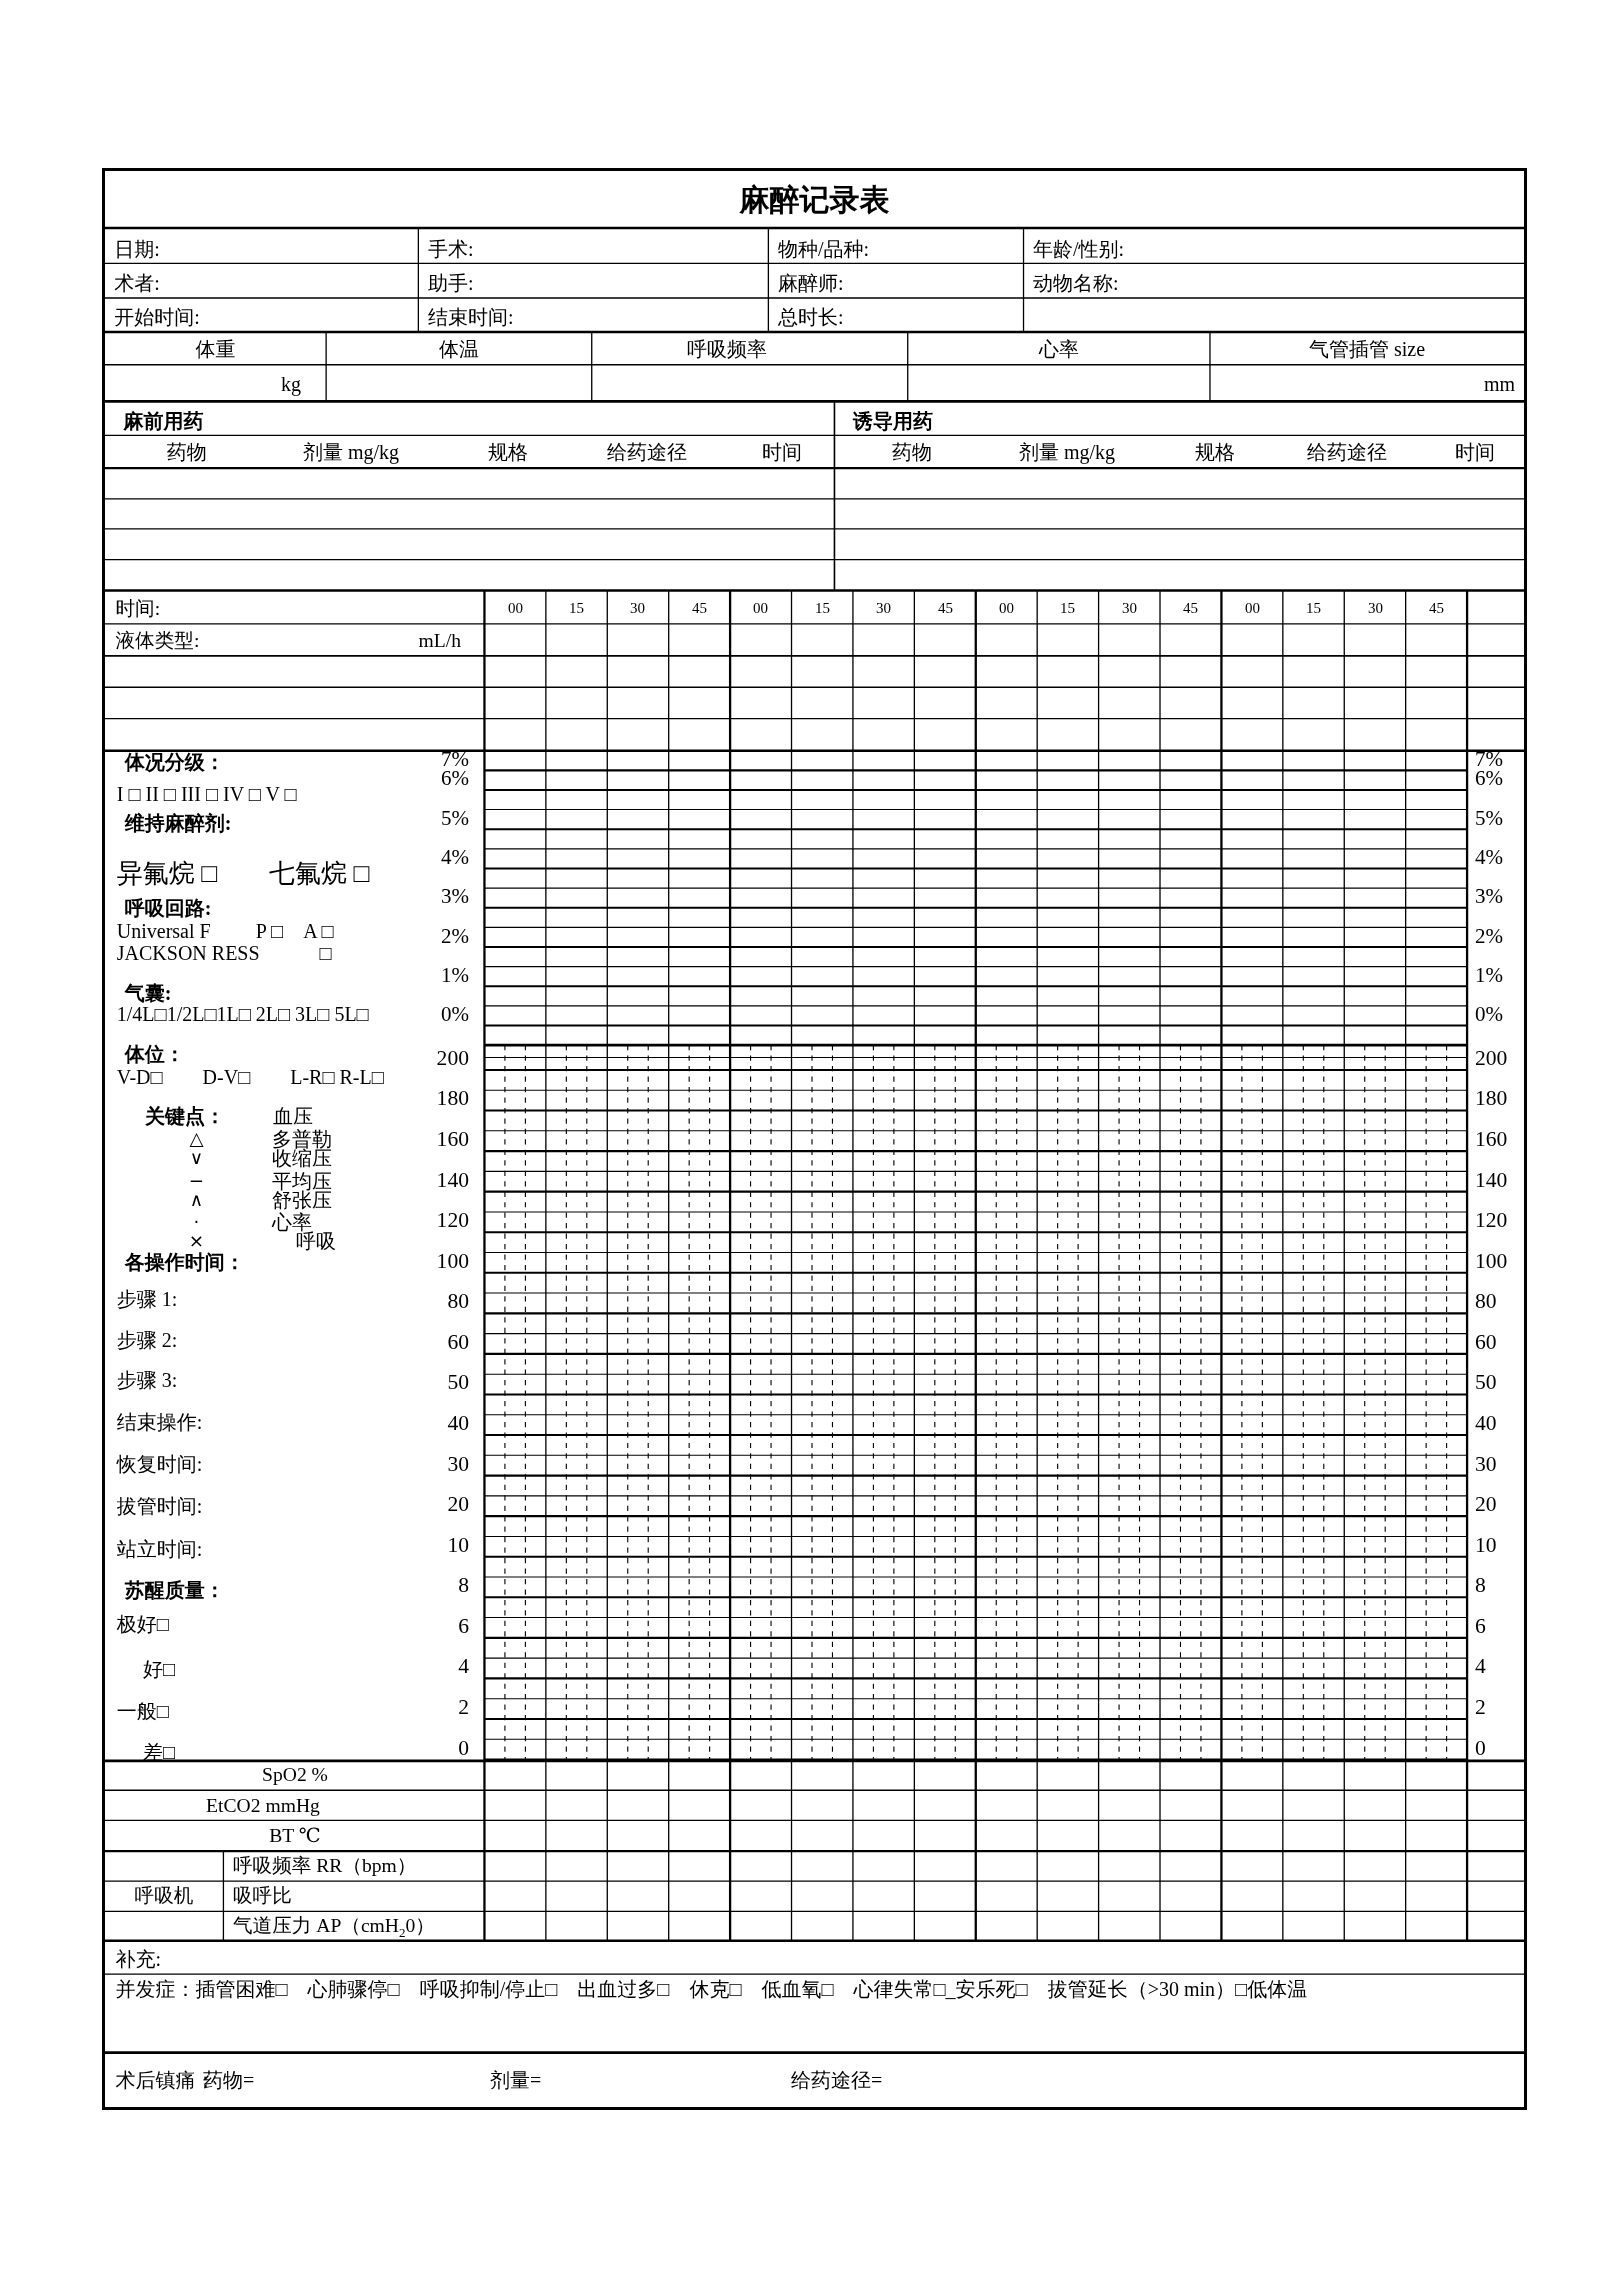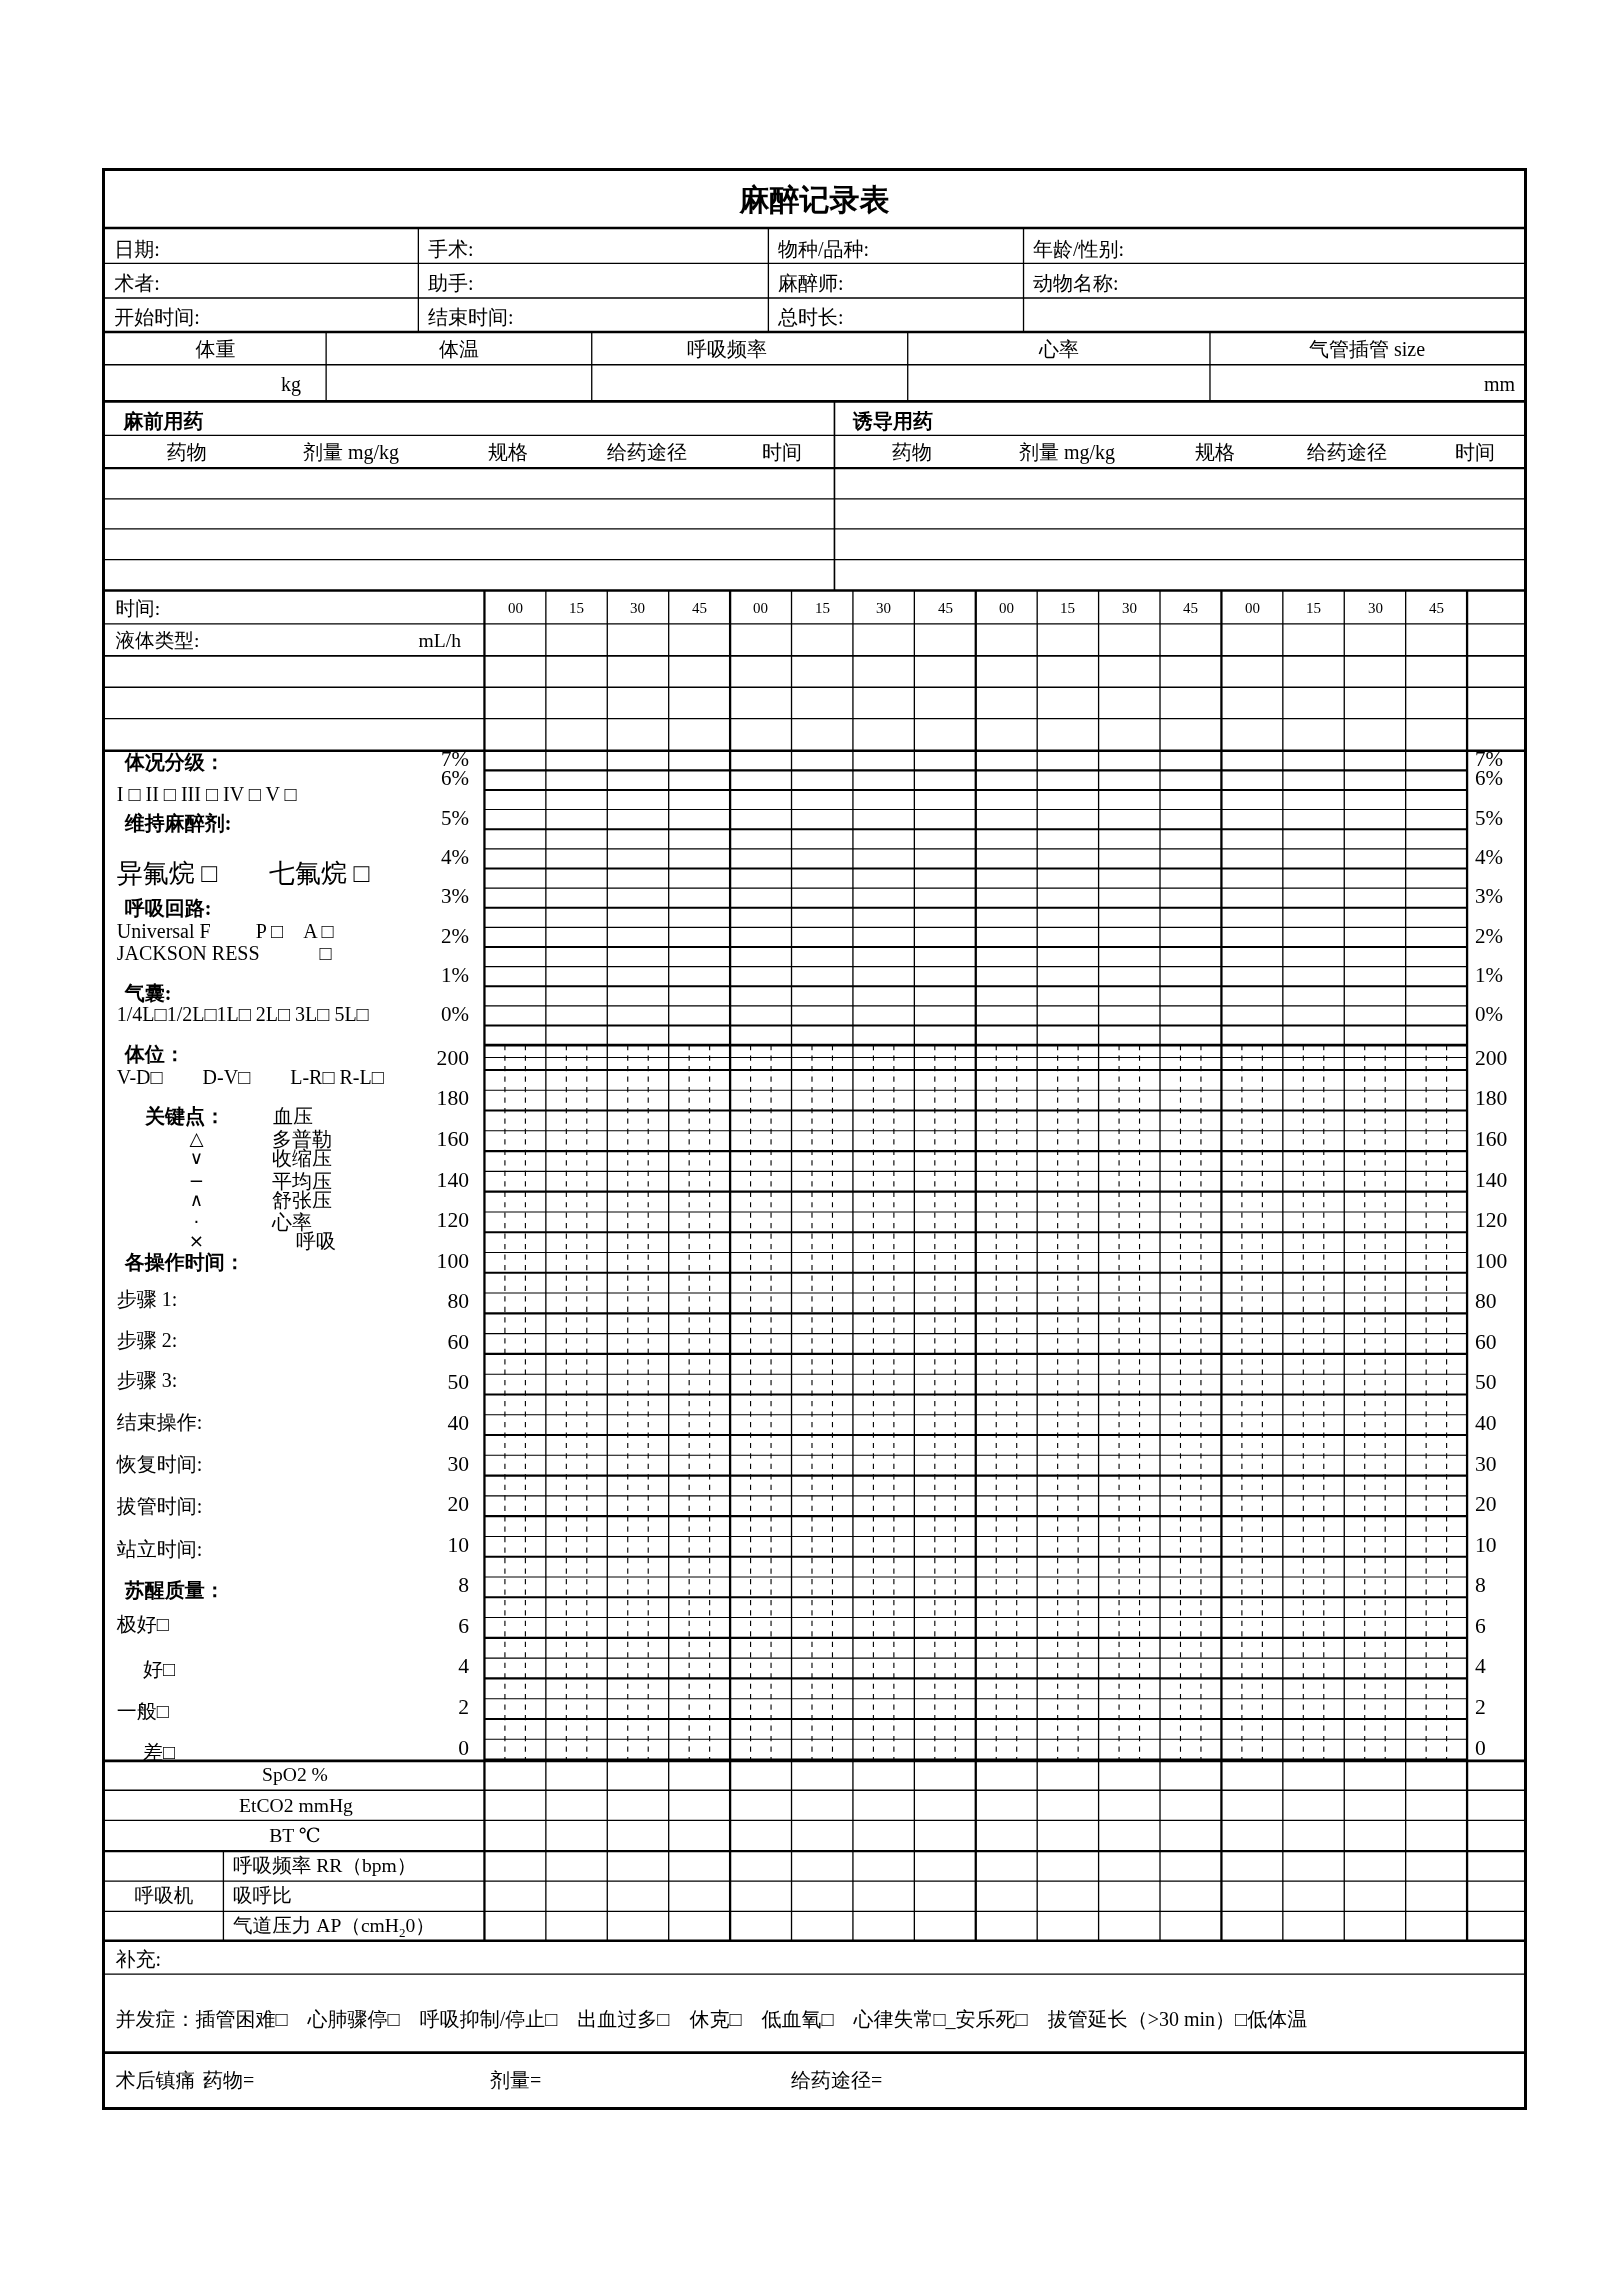--- a/index.html
+++ b/index.html
@@ -191,21 +191,21 @@
   <div class="abs t30" style="left:10.5px;top:425px;">时间:</div>
   <div class="abs t30" style="left:10.5px;top:457px;">液体类型:</div>
   <div class="abs t30 rgt" style="left:196px;top:457px;width:160px;">mL/h</div>
 
   <div class="abs t30 ctr" style="left:0;top:1712px;width:118px;">呼吸机</div>
   <div class="abs t30" style="left:128px;top:1682px;">呼吸频率 RR（bpm）</div>
   <div class="abs t30" style="left:128px;top:1712px;">吸呼比</div>
   <div class="abs t30" style="left:128px;top:1742px;"><span>气道压力 AP（cmH</span><sub>2</sub><span>0）</span></div>
 
   <div class="abs t31" style="left:10.5px;top:1775px;">补充:</div>
-  <div class="abs t31" style="left:10.5px;top:1805px;margin-top:30px;">并发症：插管困难□　心肺骤停□　呼吸抑制/停止□　出血过多□　休克□　低血氧□　心律失常□_安乐死□　拔管延长（&gt;30 min）□低体温</div>
+  <div class="abs t31" style="left:10.5px;top:1805px;">并发症：插管困难□　心肺骤停□　呼吸抑制/停止□　出血过多□　休克□　低血氧□　心律失常□_安乐死□　拔管延长（&gt;30 min）□低体温</div>
   <div class="abs t31" style="left:10.5px;top:1896px;">术后镇痛：</div>
   <div class="abs t31" style="left:98px;top:1896px;">药物=</div>
   <div class="abs t31" style="left:385px;top:1896px;">剂量=</div>
   <div class="abs t31" style="left:686px;top:1896px;">给药途径=</div>
 <div class="abs t31 ctr" style="left: 9.7px; top: 268px; width: 144px;">药物</div>
     <div class="abs t31 ctr" style="left: 174px; top: 268px; width: 144px;">剂量 mg/kg</div>
     <div class="abs t31 ctr" style="left: 331px; top: 268px; width: 144px;">规格</div>
     <div class="abs t31 ctr" style="left: 470px; top: 268px; width: 144px;">给药途径</div>
     <div class="abs t31 ctr" style="left: 605px; top: 268px; width: 144px;">时间</div>
     <div class="abs t31 ctr" style="left: 735px; top: 268px; width: 144px;">药物</div>
@@ -275,21 +275,21 @@
     <div class="abs scale-lab" style="left: 1370px; top: 1402px;">8</div>
     <div class="abs scale-lab rgt" style="left: 0px; top: 1443px; width: 364px;">6</div>
     <div class="abs scale-lab" style="left: 1370px; top: 1443px;">6</div>
     <div class="abs scale-lab rgt" style="left: 0px; top: 1483px; width: 364px;">4</div>
     <div class="abs scale-lab" style="left: 1370px; top: 1483px;">4</div>
     <div class="abs scale-lab rgt" style="left: 0px; top: 1524px; width: 364px;">2</div>
     <div class="abs scale-lab" style="left: 1370px; top: 1524px;">2</div>
     <div class="abs scale-lab rgt" style="left: 0px; top: 1565px; width: 364px;">0</div>
     <div class="abs scale-lab" style="left: 1370px; top: 1565px;">0</div>
     <div class="abs t30 ctr" style="left: 0px; top: 1591px; width: 380px;">SpO2 %</div>
-    <div class="abs t30 ctr" style="left: 0px; top: 1622px; width: 316px; padding-left: 33px;">EtCO2 mmHg</div>
+    <div class="abs t30 ctr" style="left: 0px; top: 1622px; width: 316px;">EtCO2 mmHg</div>
     <div class="abs t30 ctr" style="left: 0px; top: 1652px; width: 380px;">BT ℃</div>
     <div class="abs t31 bold" style="left: 11.8px; top: 578px;">体况分级：</div>
     <div class="abs t31" style="left: 11.8px; top: 610px;">I □   II □   III □   IV □   V □</div>
     <div class="abs t31 bold" style="left: 11.8px; top: 639px;">维持麻醉剂:</div>
     <div class="abs t40" style="left: 11.8px; top: 686px;">异氟烷 □　　七氟烷 □</div>
     <div class="abs t31 bold" style="left: 11.8px; top: 724px;">呼吸回路:</div>
     <div class="abs t31" style="left: 11.8px; top: 747px;">Universal F　　 P □　A □</div>
     <div class="abs t31" style="left: 11.8px; top: 769px;">JACKSON RESS　　　□</div>
     <div class="abs t31 bold" style="left: 11.8px; top: 809px;">气囊:</div>
     <div class="abs t31" style="left: 11.8px; top: 830px;">1/4L□1/2L□1L□ 2L□ 3L□ 5L□</div>

